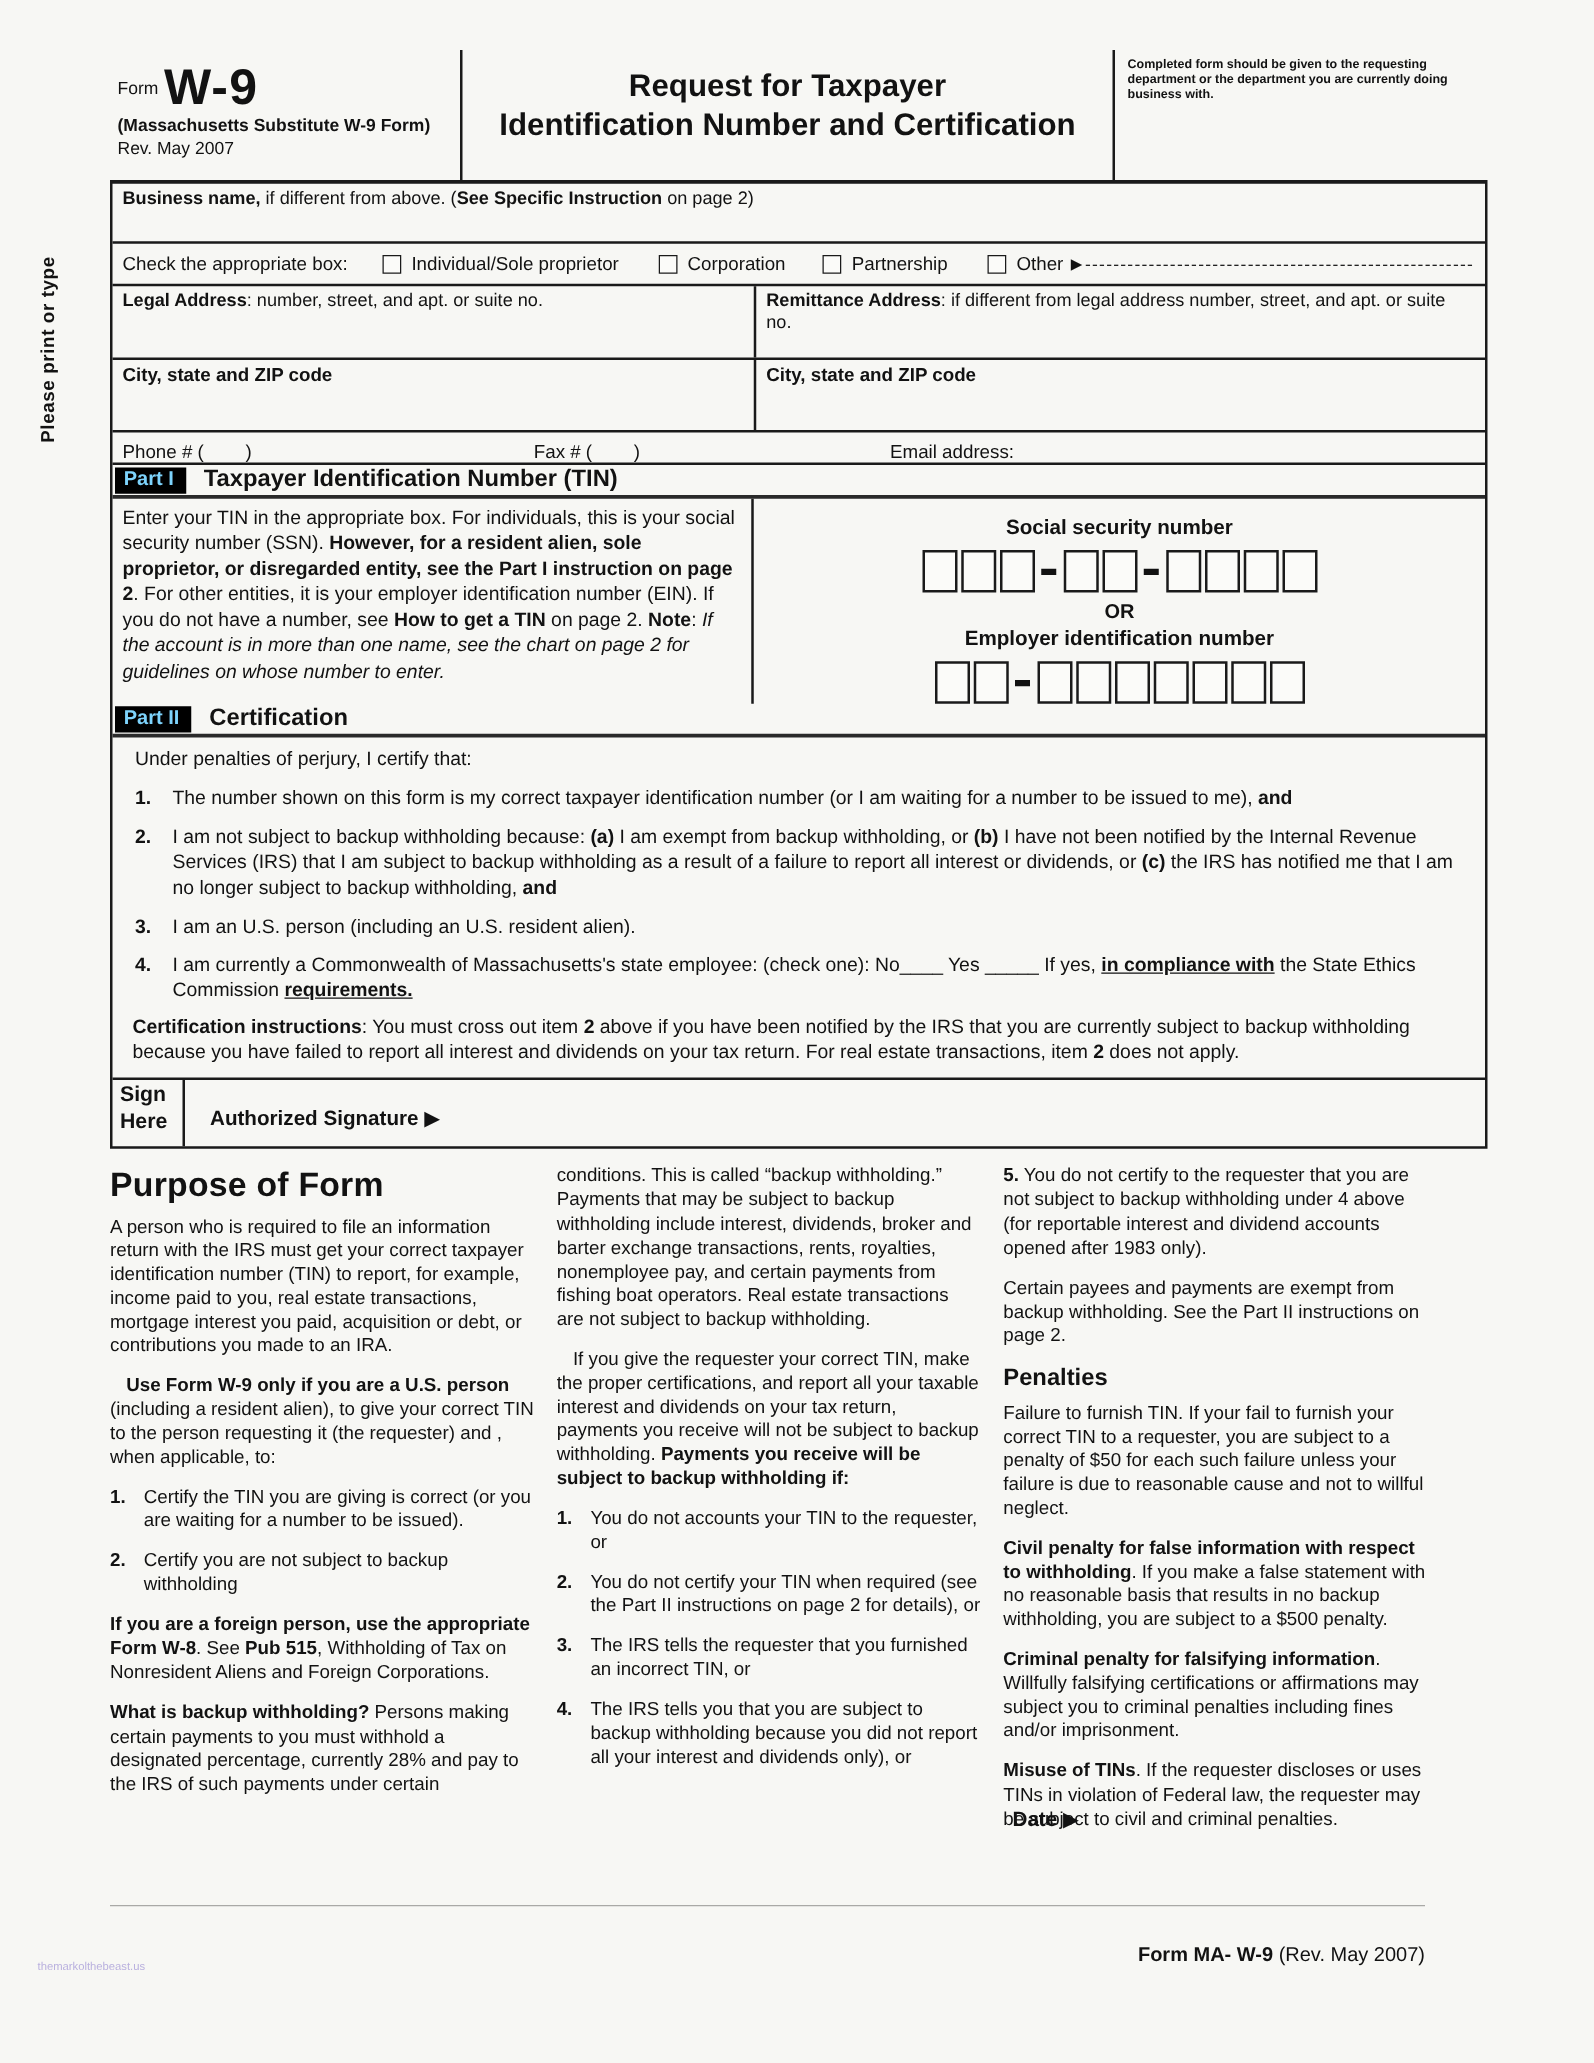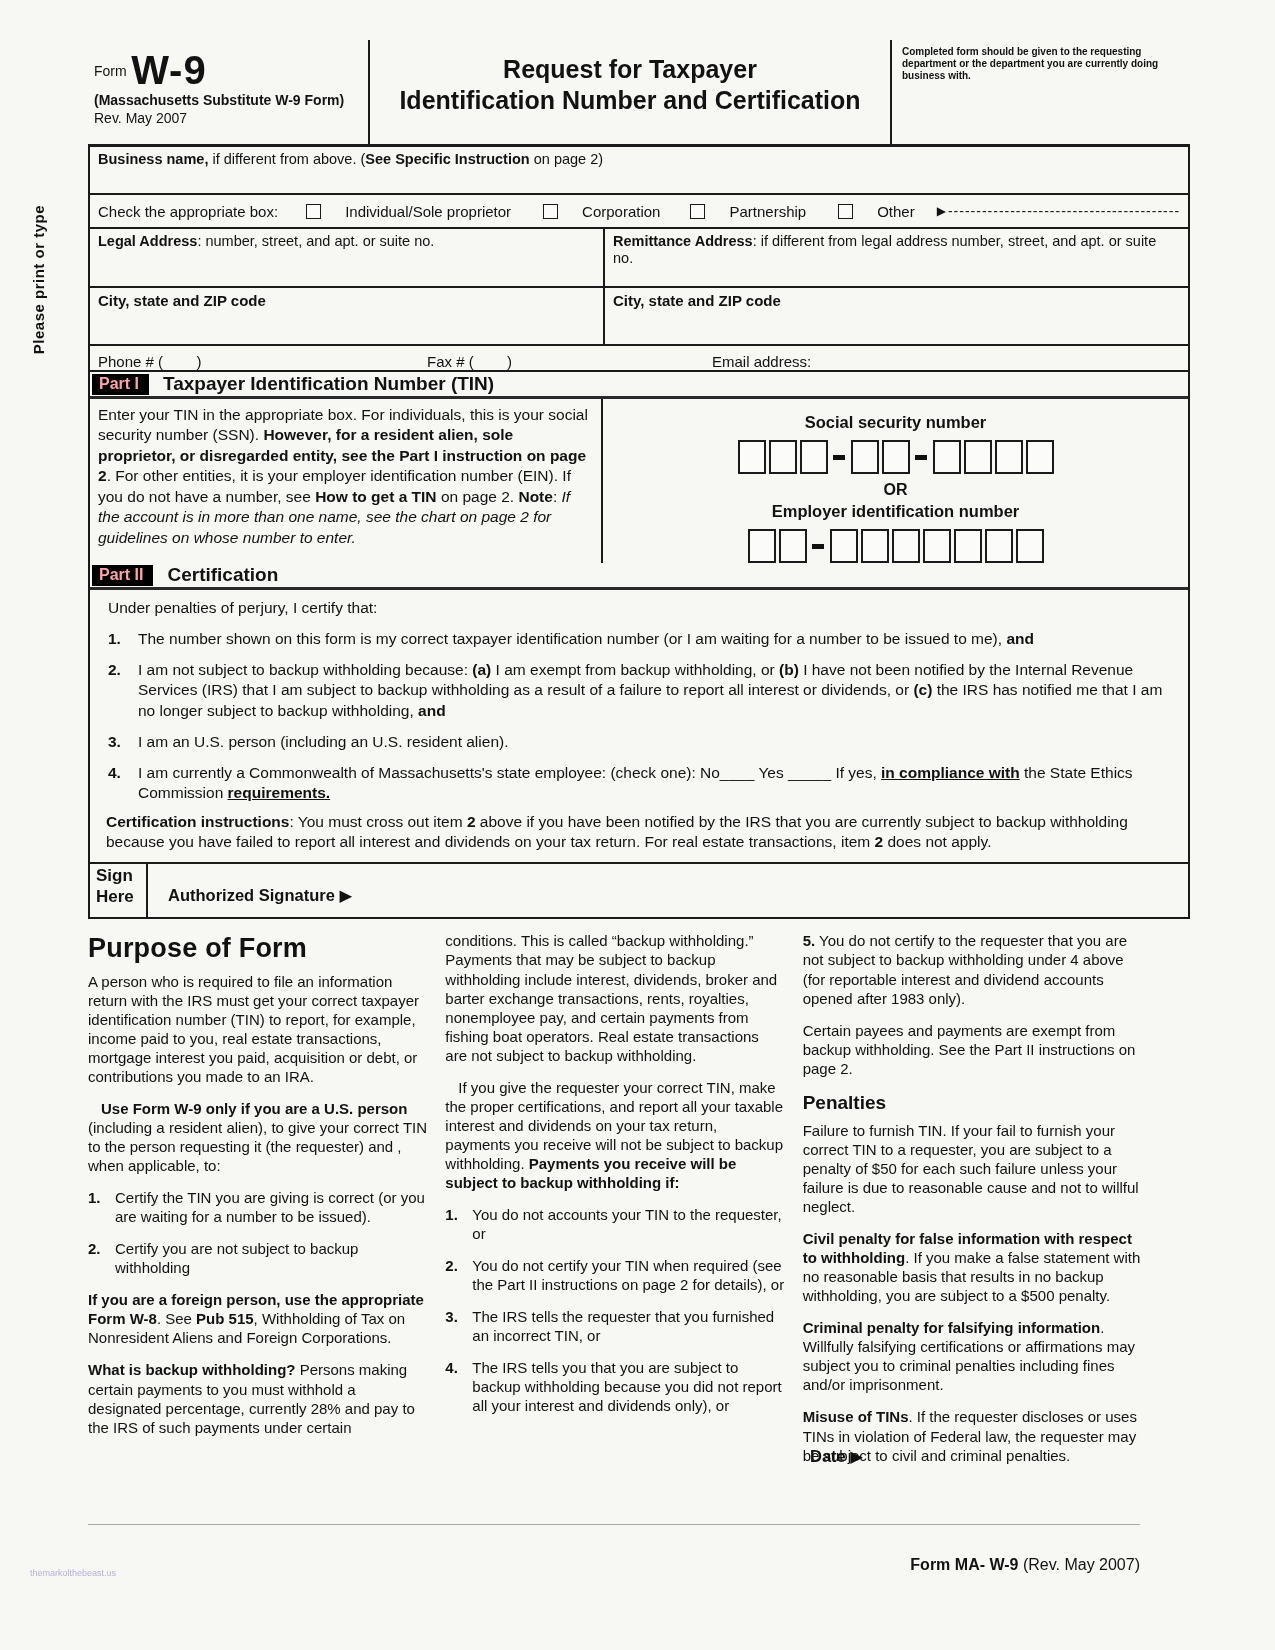--- a/index.html
+++ b/index.html
@@ -19,38 +19,38 @@
     font-size:25px;line-height:1.22;padding-top:14px;}
   .h-right{width:300px;border-left:2px solid #1a1a1a;font-weight:bold;font-size:10px;
     line-height:1.2;padding:6px 8px 0 10px;box-sizing:border-box;}
   
   .fbox{border:2px solid #1a1a1a;border-top-width:3px;}
   .row{border-bottom:2px solid #1a1a1a;position:relative;box-sizing:border-box;}
   .lbl{font-size:14.5px;padding:4px 8px;line-height:1.2;}
   .r-name{height:58px;}
   .r-biz{height:48px;}
   .r-check{height:34px;display:flex;align-items:center;font-size:15px;padding:0 8px;}
-  .opt{display:flex;align-items:center;white-space:nowrap;gap:16px;}
+  .opt{display:flex;align-items:center;white-space:nowrap;}
   .cb{width:13px;height:13px;border:1.5px solid #1a1a1a;background:#fbfbf9;
     display:inline-block;margin-right:8px;flex:none;}
   .arrow{font-size:12px;margin:0 2px 0 6px;}
   .dashes{flex:1;overflow:hidden;white-space:nowrap;font-size:14px;letter-spacing:1px;color:#222;}
   .twocol{display:flex;}
   .c-left{width:515px;border-right:2px solid #1a1a1a;box-sizing:border-box;}
   .c-right{flex:1;}
   .r-addr{height:59px;}
   .r-city{height:58px;}
   .r-city .lbl{font-weight:bold;font-size:15px;}
   .r-phone{height:26px;font-size:15px;}
   .ph{position:absolute;top:7px;}
   .pre{white-space:pre;}
   
   .partbar{display:flex;align-items:center;height:27px;border-bottom:3px solid #2a2a2a;
     padding-left:2px;}
-  .part-chip{background:#000;color:#fca5a5;font-weight:bold;font-size:16px;
+  .part-chip{background:#000;color:#7dd3fc;font-weight:bold;font-size:16px;
     padding:2px 10px 3px 7px;margin-right:14px;line-height:1;}
   .part-title{font-weight:bold;font-size:19px;}
   
   .p1body{display:flex;border-bottom:0;}
   .p1-left{width:513px;border-right:2px solid #1a1a1a;box-sizing:border-box;
     padding:6px 10px 8px 8px;font-size:15.5px;line-height:1.32;}
   .p1-right{flex:1;text-align:center;padding-top:14px;}
   .tin-title{font-weight:bold;font-size:16.5px;}
   .tin-row{display:flex;justify-content:center;align-items:center;margin-top:8px;}
   .tin-box{width:24px;height:30px;border:2px solid #1a1a1a;background:#fbfbf9;margin:0 1.5px;}

